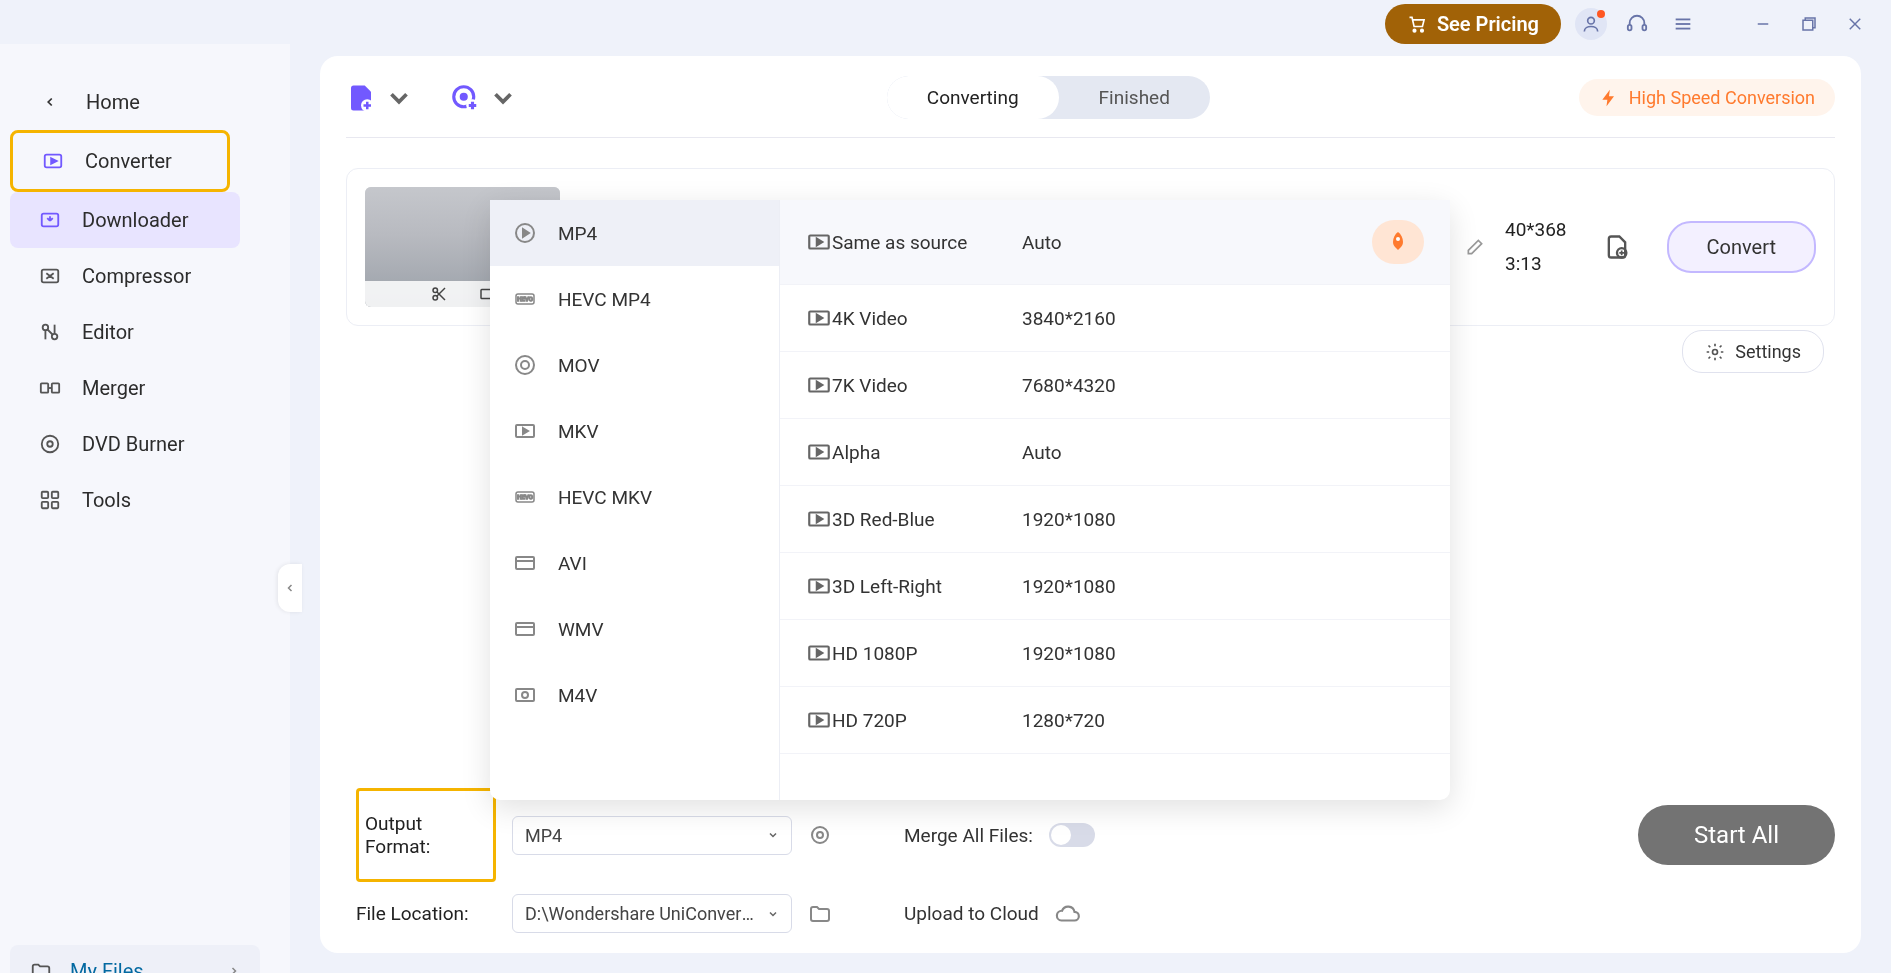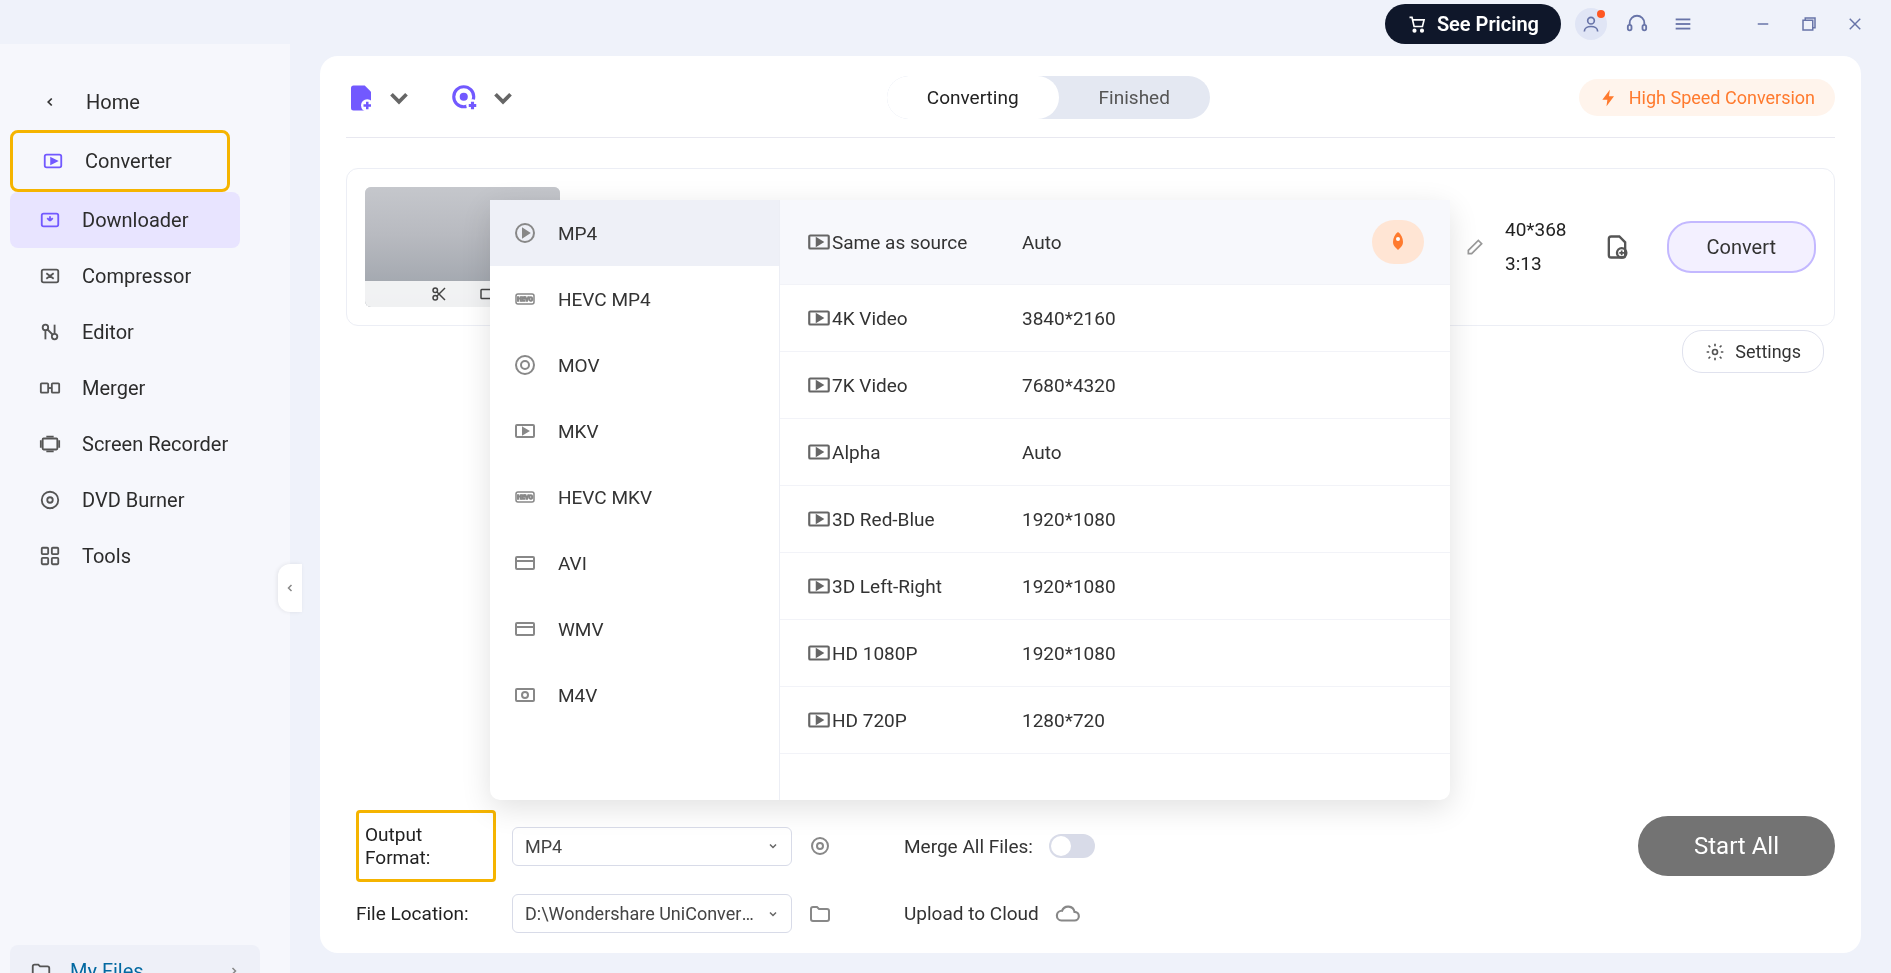--- a/index.html
+++ b/index.html
@@ -1,20 +1,20 @@
 <!DOCTYPE html>
 <html><head>
 <meta charset="utf-8">
 <style>
 * { margin: 0; padding: 0; box-sizing: border-box; font-family: -apple-system, BlinkMacSystemFont, "Segoe UI", Roboto, sans-serif; }
 body { background: #eff2fa; width: 1891px; height: 973px; overflow: hidden; position: relative; }
 
 
 .topbar { position: absolute; top: 4px; right: 20px; display: flex; align-items: center; gap: 14px; }
-.see-pricing { background: #0f172a; color: #fff; padding: 8px 22px; border-radius: 20px; display: flex; align-items: center; gap: 10px; font-size: 20px; font-weight: 600; cursor: pointer; }
+.see-pricing { background: #a16207; color: #fff; padding: 8px 22px; border-radius: 20px; display: flex; align-items: center; gap: 10px; font-size: 20px; font-weight: 600; cursor: pointer; }
 .top-icon { width: 32px; height: 32px; display: flex; align-items: center; justify-content: center; color: #6874a8; cursor: pointer; border-radius: 50%; }
 .top-icon.avatar { background: #e0e5f5; position: relative; }
 .notif-dot { position: absolute; top: 2px; right: 2px; width: 8px; height: 8px; background: #ff5722; border-radius: 50%; }
 
 
 .sidebar { position: absolute; left: 0; top: 0; width: 290px; height: 100%; background: #f6f7fc; padding-top: 30px; margin-top: 44px; }
 .sidebar-item { display: flex; align-items: center; gap: 20px; padding: 16px 20px 16px 28px; font-size: 20px; color: #2c2c2c; cursor: pointer; margin: 0 10px; border-radius: 8px; }
 .sidebar-item .si-icon { width: 24px; height: 24px; display: flex; align-items: center; justify-content: center; color: #555; }
 .sidebar-item.back { gap: 24px; }
 .sidebar-item.highlighted { border: 3px solid #f5b400; margin-left: 10px; margin-right: 60px; }
@@ -69,21 +69,21 @@
 .res-item { display: flex; align-items: center; padding: 20px 26px; border-bottom: 1px solid #f2f3f8; cursor: pointer; }
 .res-item .res-name { width: 190px; font-size: 19px; color: #333; }
 .res-item .res-val { font-size: 19px; color: #333; }
 .res-item.first { background: #f7f8fc; }
 .rocket { margin-left: auto; width: 52px; height: 44px; background: #ffe5d4; border-radius: 22px; display: flex; align-items: center; justify-content: center; color: #ff7a2e; }
 
 
 .bottom { position: absolute; left: 36px; right: 26px; bottom: 20px; display: flex; align-items: center; gap: 18px; flex-wrap: wrap; }
 .brow { display: flex; align-items: center; gap: 16px; width: 100%; }
 .blabel { font-size: 19px; color: #222; width: 140px; }
-.blabel.boxed { border: 3px solid #f5b400; padding: 10px 6px; border-radius: 4px; }
+.blabel.boxed { border: 3px solid #f5b400; padding: 21px 6px; border-radius: 4px; }
 .bselect { display: flex; align-items: center; justify-content: space-between; border: 1px solid #d8dbe8; border-radius: 6px; padding: 8px 12px; width: 280px; font-size: 18px; color: #444; cursor: pointer; background: #fff; }
 .bicon { color: #888; cursor: pointer; }
 .bspacer { flex: 1; }
 .merge-label { font-size: 19px; color: #333; }
 .toggle { width: 46px; height: 24px; background: #d8dbe8; border-radius: 12px; position: relative; cursor: pointer; }
 .toggle::after { content: ""; position: absolute; left: 2px; top: 2px; width: 20px; height: 20px; background: #fff; border-radius: 50%; }
 .start-all { background: #737373; color: #fff; padding: 16px 56px; border-radius: 30px; font-size: 24px; cursor: pointer; }
 
 svg { display: block; }
 </style>
@@ -190,29 +190,20 @@
   </div>
   <div class="sidebar-item">
     <span class="si-icon">
         <svg width="22" height="22" viewBox="0 0 24 24" fill="none" stroke="currentColor" stroke-width="2">
           <rect x="2" y="7" width="8" height="10" rx="1"></rect>
           <rect x="14" y="7" width="8" height="10" rx="1"></rect>
           <line x1="10" y1="12" x2="14" y2="12"></line>
         </svg>
       </span>
     <span>Merger</span>
-  </div>
-  <div class="sidebar-item">
-    <span class="si-icon">
-        <svg width="22" height="22" viewBox="0 0 24 24" fill="none" stroke="currentColor" stroke-width="2">
-          <rect x="4" y="6" width="16" height="12" rx="1"></rect>
-          <path d="M2 8v8M22 8v8M8 4h8M8 20h8"></path>
-        </svg>
-      </span>
-    <span>Screen Recorder</span>
   </div>
   <div class="sidebar-item">
     <span class="si-icon">
         <svg width="22" height="22" viewBox="0 0 24 24" fill="none" stroke="currentColor" stroke-width="2">
           <circle cx="12" cy="12" r="9"></circle>
           <circle cx="12" cy="12" r="3"></circle>
         </svg>
       </span>
     <span>DVD Burner</span>
   </div>

